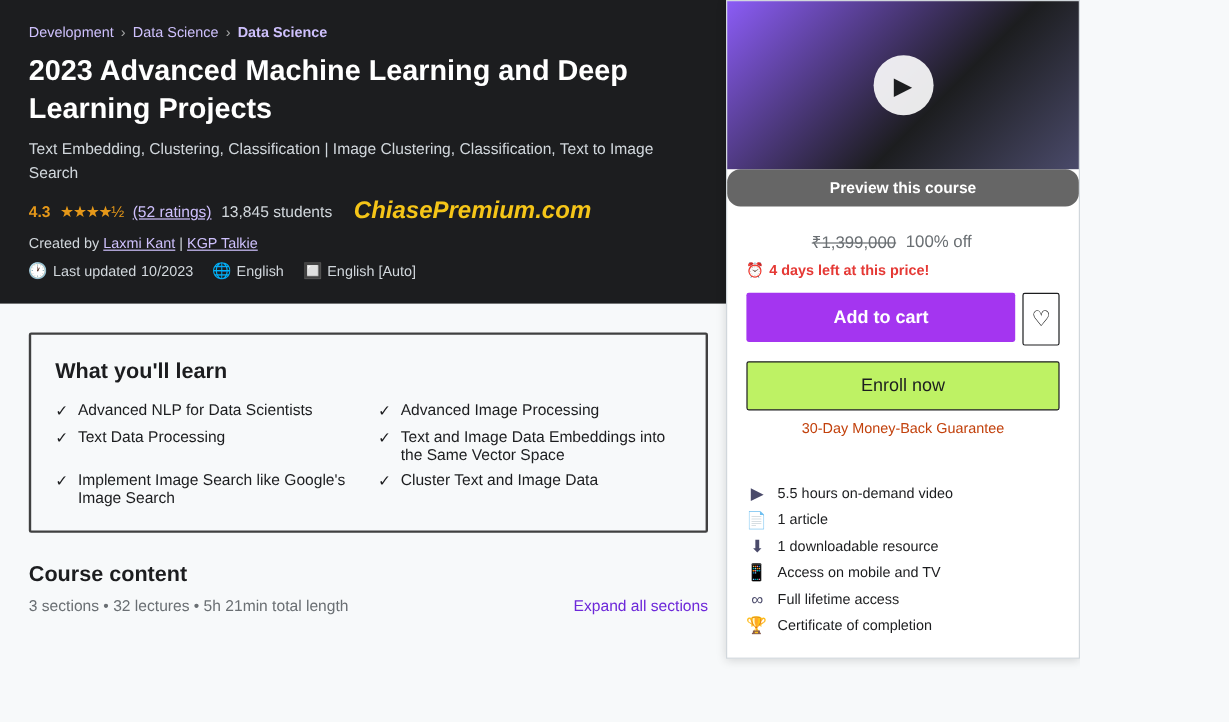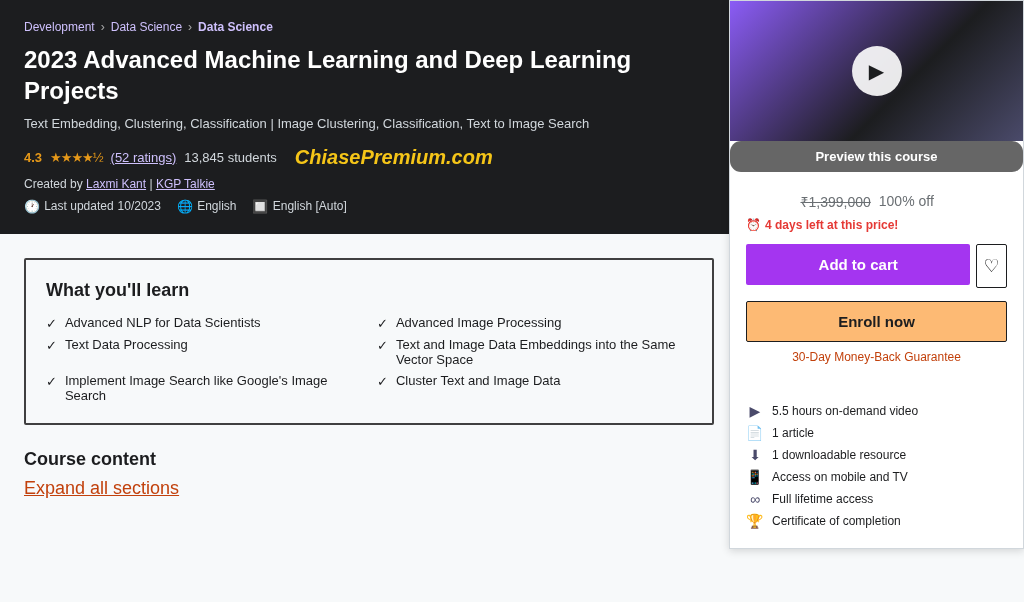--- a/index.html
+++ b/index.html
@@ -1,18 +1,18 @@
 <!DOCTYPE html>
 <html><head>
   <meta charset="utf-8">
   <style>
     * { box-sizing: border-box; margin: 0; padding: 0; }
     body { font-family: 'Segoe UI', Arial, sans-serif; background: #f7f9fa; color: #1c1d1f; font-size: 14px; }
 
-    .page-wrapper { display: flex; flex-direction: column; width: 1024px; min-height: 602px; overflow: hidden; }
+    .page-wrapper { display: flex; flex-direction: column; width: 900px; min-height: 602px; overflow: hidden; }
 
     
     .hero { background: #1c1d1f; color: #fff; padding: 20px 24px 20px 24px; display: flex; gap: 0; position: relative; }
     .hero-left { flex: 1; max-width: 700px; padding-right: 20px; }
     .breadcrumb { display: flex; align-items: center; gap: 6px; font-size: 12px; color: #cec0fc; margin-bottom: 10px; }
     .breadcrumb span { color: #cec0fc; }
     .breadcrumb .sep { color: #fff; opacity: 0.6; }
     .breadcrumb .active { color: #cec0fc; font-weight: 600; }
     .course-title { font-size: 24px; font-weight: 700; line-height: 1.3; margin-bottom: 8px; }
     .course-subtitle { font-size: 13px; color: #d1d7dc; margin-bottom: 12px; line-height: 1.5; }
@@ -36,39 +36,39 @@
     .preview-label { background: rgba(0,0,0,0.6); color: #fff; text-align: center; padding: 8px; font-size: 13px; font-weight: 600; cursor: pointer; border-radius: 11px; }
     .card-body { padding: 16px; }
     .price-row { display: flex; align-items: center; gap: 8px; margin-bottom: 4px; }
     .price-free { font-size: 22px; font-weight: 700; }
     .price-original { font-size: 14px; color: #6a6f73; text-decoration: line-through; }
     .price-off { font-size: 14px; color: #6a6f73; }
     .urgency { color: #e53935; font-size: 12px; display: flex; align-items: center; gap: 4px; margin-bottom: 12px; font-weight: 600; }
     .btn-add-cart { width: 100%; background: #a435f0; color: #fff; border: none; padding: 12px; font-size: 15px; font-weight: 700; cursor: pointer; margin-bottom: 8px; border-radius: 2px; }
     .btn-wishlist { width: 36px; height: 44px; border: 1px solid #1c1d1f; background: #fff; cursor: pointer; display: flex; align-items: center; justify-content: center; font-size: 18px; border-radius: 2px; }
     .btn-row { display: flex; gap: 6px; margin-bottom: 8px; }
-    .btn-enroll { width: 100%; background: #fdba74; color: #1c1d1f; border: 1px solid #1c1d1f; padding: 11px; font-size: 15px; font-weight: 700; cursor: pointer; border-radius: 2px; margin-bottom: 8px; }
+    .btn-enroll { width: 100%; background: #bef264; color: #1c1d1f; border: 1px solid #1c1d1f; padding: 11px; font-size: 15px; font-weight: 400; cursor: pointer; border-radius: 2px; margin-bottom: 8px; }
     .guarantee { text-align: center; font-size: 12px; color: #c2410c; margin-bottom: 12px; }
     .includes-title { font-size: 14px; font-weight: 700; margin-bottom: 8px; }
     .includes-list { list-style: none; }
     .includes-list li { display: flex; align-items: center; gap: 8px; font-size: 12px; padding: 3px 0; color: #1c1d1f; }
     .inc-icon { font-size: 14px; color: #4a4a6a; width: 18px; text-align: center; }
 
     
     .main-content { padding: 24px 310px 24px 24px; }
     .section-box { border: 2px solid #404040; padding: 20px; margin-bottom: 24px; border-radius: 2px; }
     .section-title { font-size: 18px; font-weight: 700; margin-bottom: 14px; }
     .learn-grid { display: grid; grid-template-columns: 1fr 1fr; gap: 6px 16px; }
     .learn-item { display: flex; align-items: flex-start; gap: 8px; font-size: 13px; }
     .check-icon { color: #1c1d1f; margin-top: 1px; flex-shrink: 0; }
 
     .course-content-section { margin-bottom: 37px; }
     .section-header-row { display: flex; align-items: center; justify-content: space-between; margin-bottom: 8px; }
     .section-meta { font-size: 13px; color: #6a6f73; }
-    .expand-link { color: #c2410c; font-size: 18px; cursor: pointer; text-decoration: underline; }
+    .expand-link { color: #6d28d9; font-size: 13px; cursor: pointer; }
   </style>
 </head>
 <body>
 
 <div class="page-wrapper">
 
   <div class="hero">
     <div class="hero-left">
 
       <div class="breadcrumb">
@@ -218,19 +218,20 @@
           <span>Cluster Text and Image Data</span>
         </div>
       </div>
     </div>
 
     <div class="course-content-section">
       <div class="section-header-row">
         <h2 class="section-title" style="margin-bottom:0;">Course content</h2>
       </div>
       <div style="display:flex; align-items:center; justify-content:space-between; margin-top:6px;">
+        <span class="section-meta">3 sections • 32 lectures • 5h 21min total length</span>
         <span class="expand-link">Expand all sections</span>
       </div>
     </div>
 
   </div>
 
 </div>
 
 </body></html>

